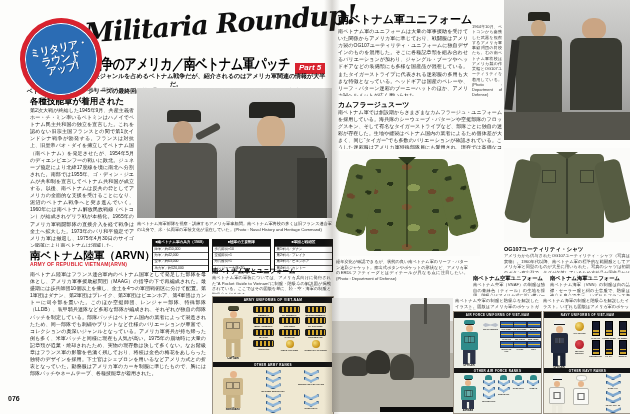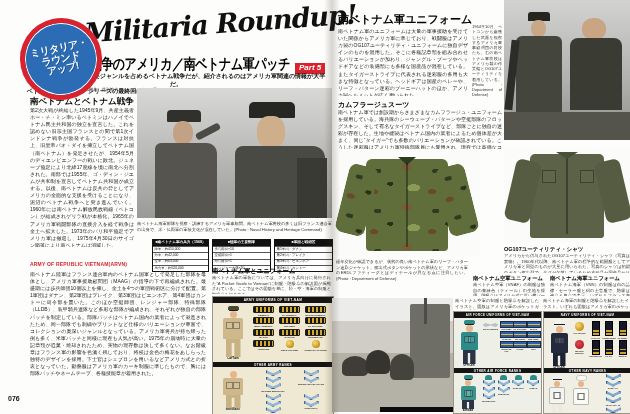--- a/index.html
+++ b/index.html
@@ -85,21 +85,21 @@
   </div>
   <div class="abs script-title">Militaria Roundup!</div>
   <div class="abs headline">ベトナム戦争のアメリカ／南ベトナム軍パッチ</div>
   <div class="abs part-badge">Part 5</div>
   <div class="abs intro">
     <div>ミリタリーの分野でも主要ジャンルを占めるベトナム戦争だが、紹介されるのはアメリカ軍関連の情報が大半だ。</div>
     <div>ベトナム戦争パッチ・シリーズの最終回は語られることの少ない南ベトナム軍の各種組織とその部隊パッチを紹介していこう。</div>
   </div>
   <div class="abs credits">解説／菊月俊之　写真／橋本勝典　撮影協力／サムズミリタリ屋 https://www.sams-militarya.com、NASH ☎06-6567-3312 http://www.nash-japan.co.jp</div>
 
-  <div class="abs h-sec" style="left:30px;top:96px;font-size:8.5px;">南ベトナムとベトナム戦争</div>
+  <div class="abs h-sec" style="left:30px;top:96px;font-size:8.5px;">各種技能章が着用された</div>
   <div class="abs jp-body" style="left:30px;top:107px;width:104px;height:140px;">第2次大戦が終結した1945年9月、共産主義者ホー・チ・ミン率いるベトミンはハノイでベトナム民主共和国の独立を宣言した。これを認めない旧宗主国フランスとの間で第1次インドシナ戦争が勃発する。フランスは対抗上、旧皇帝バオ・ダイを擁立してベトナム国（南ベトナム）を発足させたが、1954年5月のディエンビエンフーの戦いに敗北。ジュネーブ協定により北緯17度線を境に南北へ分割された。南部では1955年、ゴ・ディン・ジエムが共和制を宣言してベトナム共和国が成立する。以後、南ベトナムは反共の砦としてアメリカの全面的な支援を受けることになり、泥沼のベトナム戦争へと突き進んでいく。1960年には南ベトナム解放民族戦線（ベトコン）が結成されゲリラ戦が本格化。1965年のアメリカ軍戦闘部隊の直接介入を経て戦争は全土へ拡大した。1973年のパリ和平協定でアメリカ軍は撤退し、1975年4月30日のサイゴン陥落により南ベトナムは消滅した。</div>
 
   <div class="abs photo" style="left:137px;top:88px;width:195px;height:130px;">
     <div class="ph-frag" style="inset:0;background:linear-gradient(180deg,#d8d8d6 0%,#bdbdbb 45%,#9a9a98 100%);"></div>
     <div class="ph-frag" style="left:30px;top:22px;width:34px;height:12px;background:#30302c;border-radius:4px 4px 1px 1px;"></div>
     <div class="ph-frag" style="left:36px;top:33px;width:20px;height:24px;background:#c2a184;border-radius:45%;"></div>
     <div class="ph-frag" style="left:18px;top:55px;width:62px;height:75px;background:#55544e;border-radius:6px 10px 0 0;"></div>
     <div class="ph-frag" style="left:58px;top:40px;width:26px;height:7px;background:#4c4b45;transform:rotate(-28deg);border-radius:3px;"></div>
     <div class="ph-frag" style="left:112px;top:14px;width:46px;height:16px;background:#262622;border-radius:5px 5px 1px 1px;"></div>
     <div class="ph-frag" style="left:120px;top:28px;width:28px;height:32px;background:#cfae8c;border-radius:42%;"></div>
@@ -123,20 +123,21 @@
     <div class="tr">レンジャー大隊×20</div>
   </div>
   <div class="otable" style="left:274px;top:239px;width:57px;">
     <div class="th">■軍団と戦術区</div>
     <div class="tr">第1軍団／ダナン</div>
     <div class="tr">第2軍団／プレイク</div>
     <div class="tr">第3軍団／ビエンホア</div>
     <div class="tr">第4軍団／カントー</div>
   </div>
 
+  <div class="abs h-sec" style="left:30px;top:249px;font-size:10.5px;">南ベトナム陸軍（ARVN）</div>
   <div class="abs red-en" style="left:30px;top:261px;">ARMY OF REPUBLIC VIETNAM(ARVN)</div>
   <div class="abs jp-body" style="left:30px;top:271px;width:176px;height:134px;">南ベトナム陸軍はフランス連合軍内のベトナム国軍として発足した部隊を母体とし、アメリカ軍事援助顧問団（MAAG）の指導の下で再編成された。最盛期には歩兵師団10個以上を擁し、全土を4つの軍団戦術区に分けて配置。第1軍団はダナン、第2軍団はプレイク、第3軍団はビエンホア、第4軍団はカントーに司令部を置いた。このほか空挺師団、レンジャー部隊、特殊部隊（LLDB）、装甲騎兵連隊など多彩な部隊が編成され、それぞれが独自の部隊パッチを制定している。部隊パッチはベトナム国内の業者によって製造されたため、同一部隊でも刺繍やプリントなど仕様のバリエーションが豊富で、コレクションの奥深いジャンルとなっている。アメリカ軍将兵が持ち帰った例も多く、米軍パッチと同様に現在も人気が高い。1975年の崩壊時に大量の記章類が遺棄・焼却されたため、実物の現存数は決して多くない。なお階級章はフランス軍の影響を色濃く残しており、将校は金色の梅花をあしらった独特のデザインを採用。下士官はシェブロンを用いるなどアメリカ式との折衷となっていた。勤務服はアメリカ軍のカーキ制服に準じたもので、胸には部隊パッチやネームテープ、各種技能章が着用された。</div>
 
   <div class="abs h-sec" style="left:212px;top:267px;font-size:6.3px;">南ベトナム軍とユニフォーム</div>
   <div class="abs cap-text" style="left:212px;top:275px;width:119px;height:19px;">南ベトナム軍の軍装については、アメリカ兵向けに発行された“A Pocket Guide to Vietnam”に制服・階級章の解説図が掲載されている。ここではその図版を基に、陸・空・海軍の制服と階級章を紹介する。</div>
 
   <div class="chart" style="left:212px;top:296px;width:120px;height:118px;background:#efe8d2;">
     <div class="chart-hd">ARMY UNIFORMS OF VIET-NAM</div>
     <div class="fig" style="left:4px;top:9px;width:32px;">
       <div class="f-cap" style="background:#4a4a33;">

